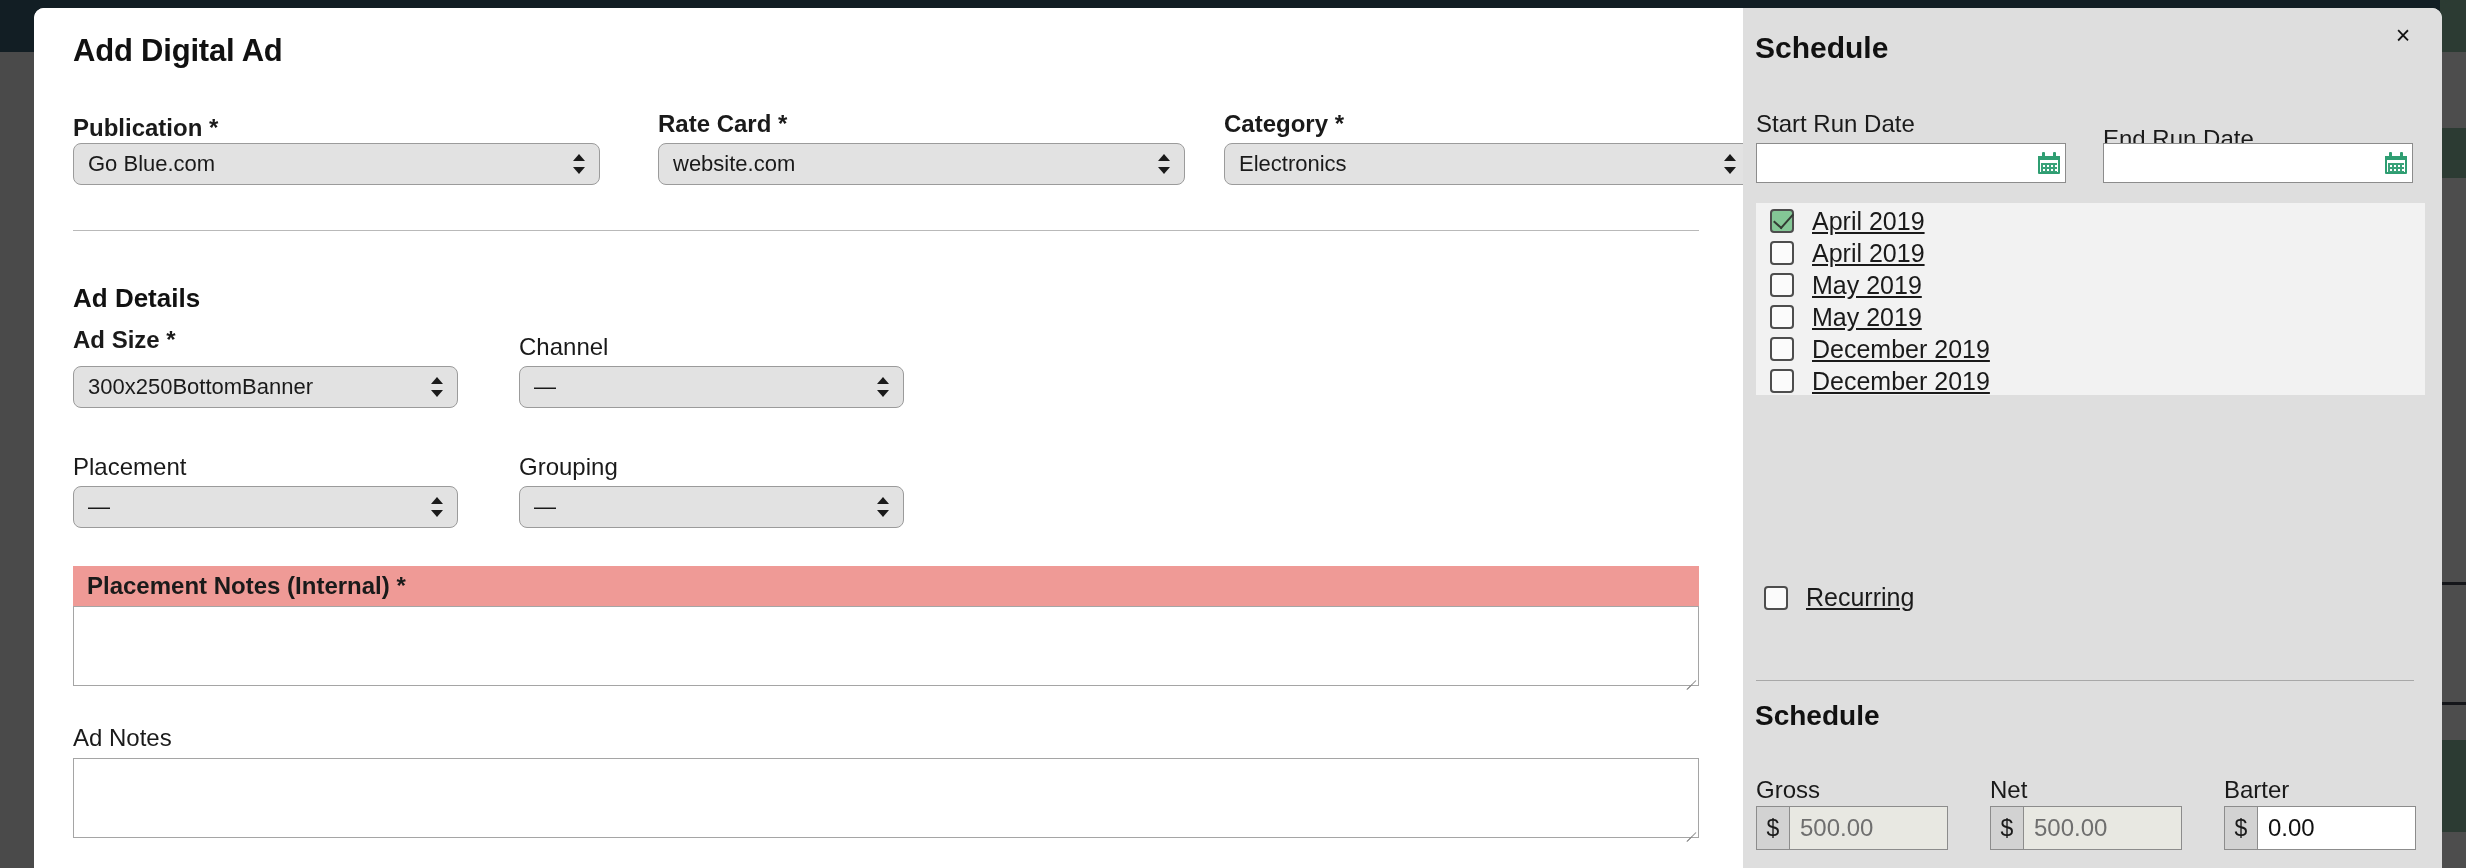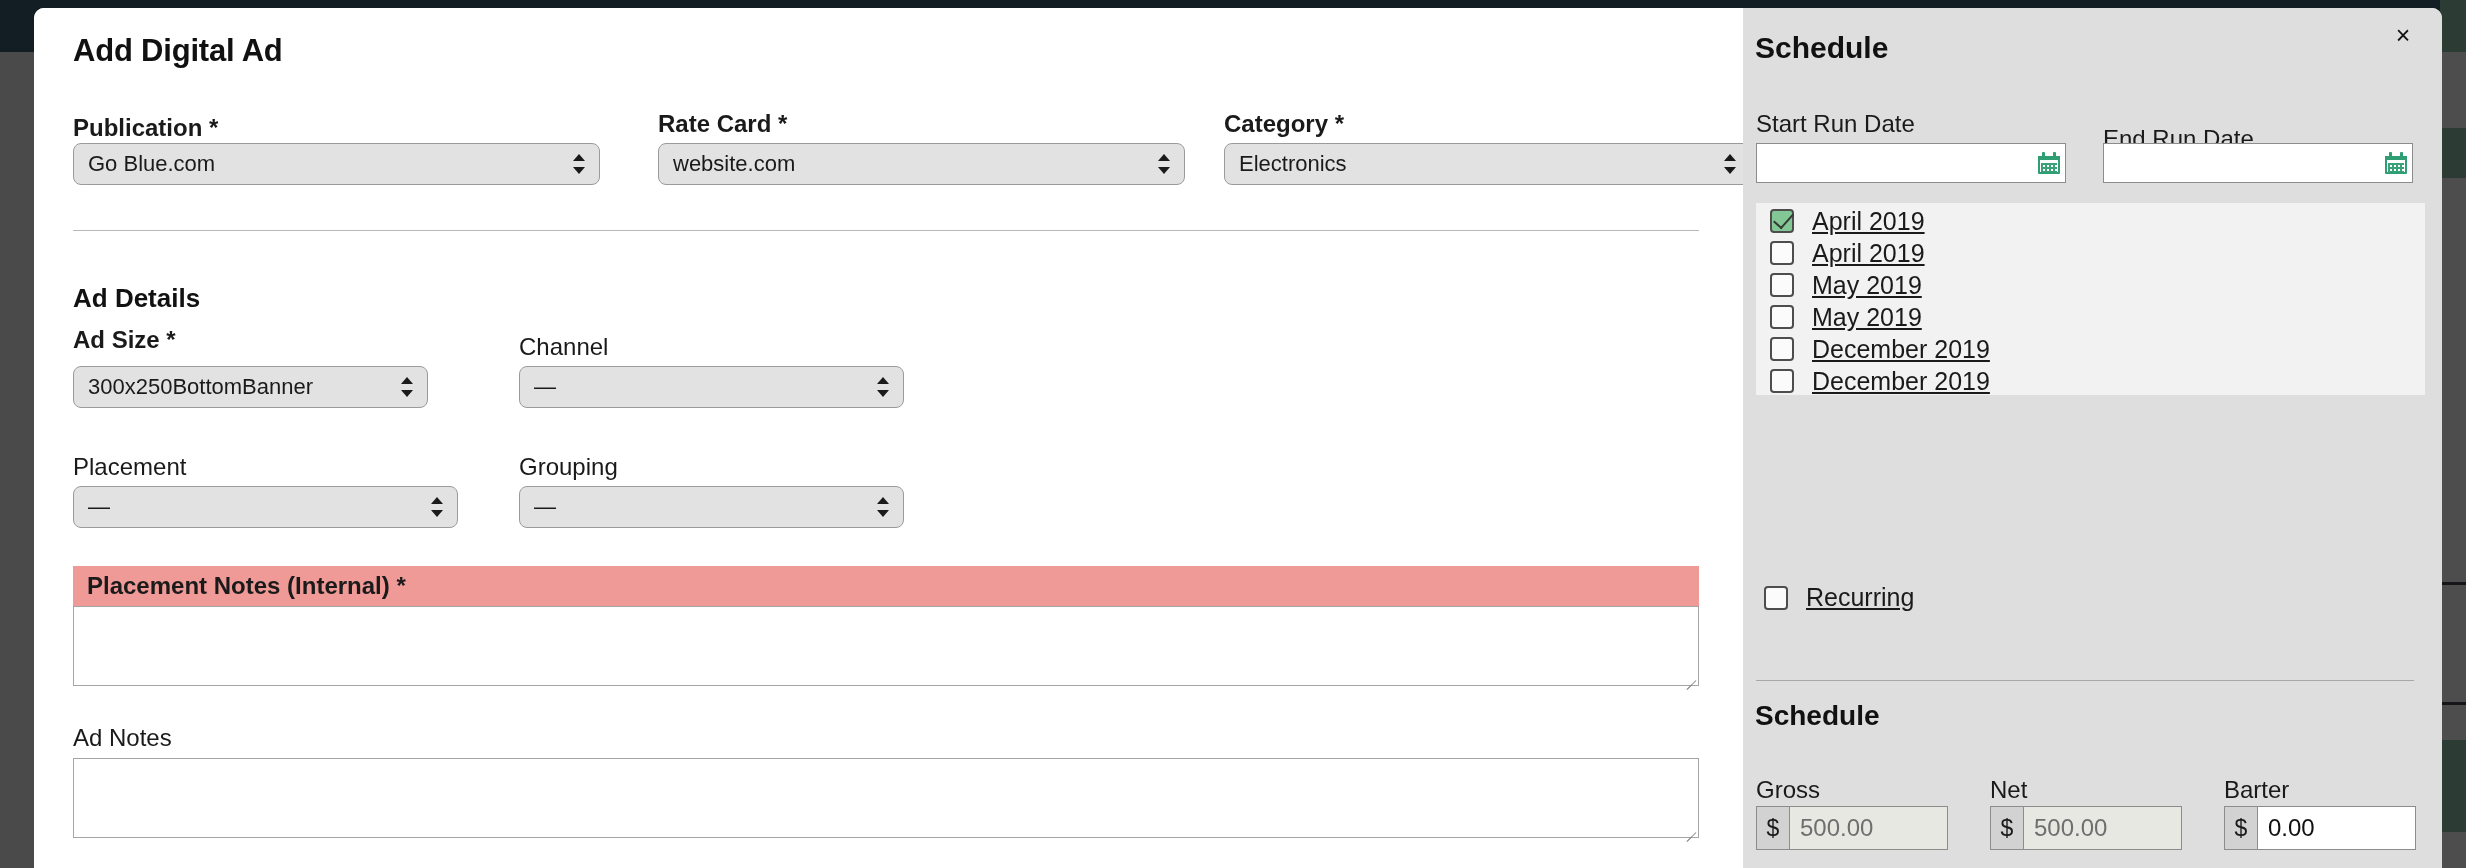--- a/index.html
+++ b/index.html
@@ -394,21 +394,21 @@
     <div class="sel" style="left:1190px;top:135px;width:527px;">
       <span class="sel-val">Electronics</span>
       <span class="arrows"></span>
     </div>
 
     <div class="hr" style="left:39px;top:222px;width:1626px;"></div>
 
     <div class="section-head" style="position:absolute;left:39px;top:277px;">Ad Details</div>
 
     <div class="field-label bold" style="position:absolute;left:39px;top:320px;">Ad Size *</div>
-    <div class="sel" style="left:39px;top:358px;width:355px;">
+    <div class="sel" style="left:39px;top:358px;width:385px;">
       <span class="sel-val">300x250BottomBanner</span>
       <span class="arrows"></span>
     </div>
 
     <div class="field-label" style="position:absolute;left:485px;top:327px;">Channel</div>
     <div class="sel" style="left:485px;top:358px;width:385px;">
       <span class="sel-val">—</span>
       <span class="arrows"></span>
     </div>
 

